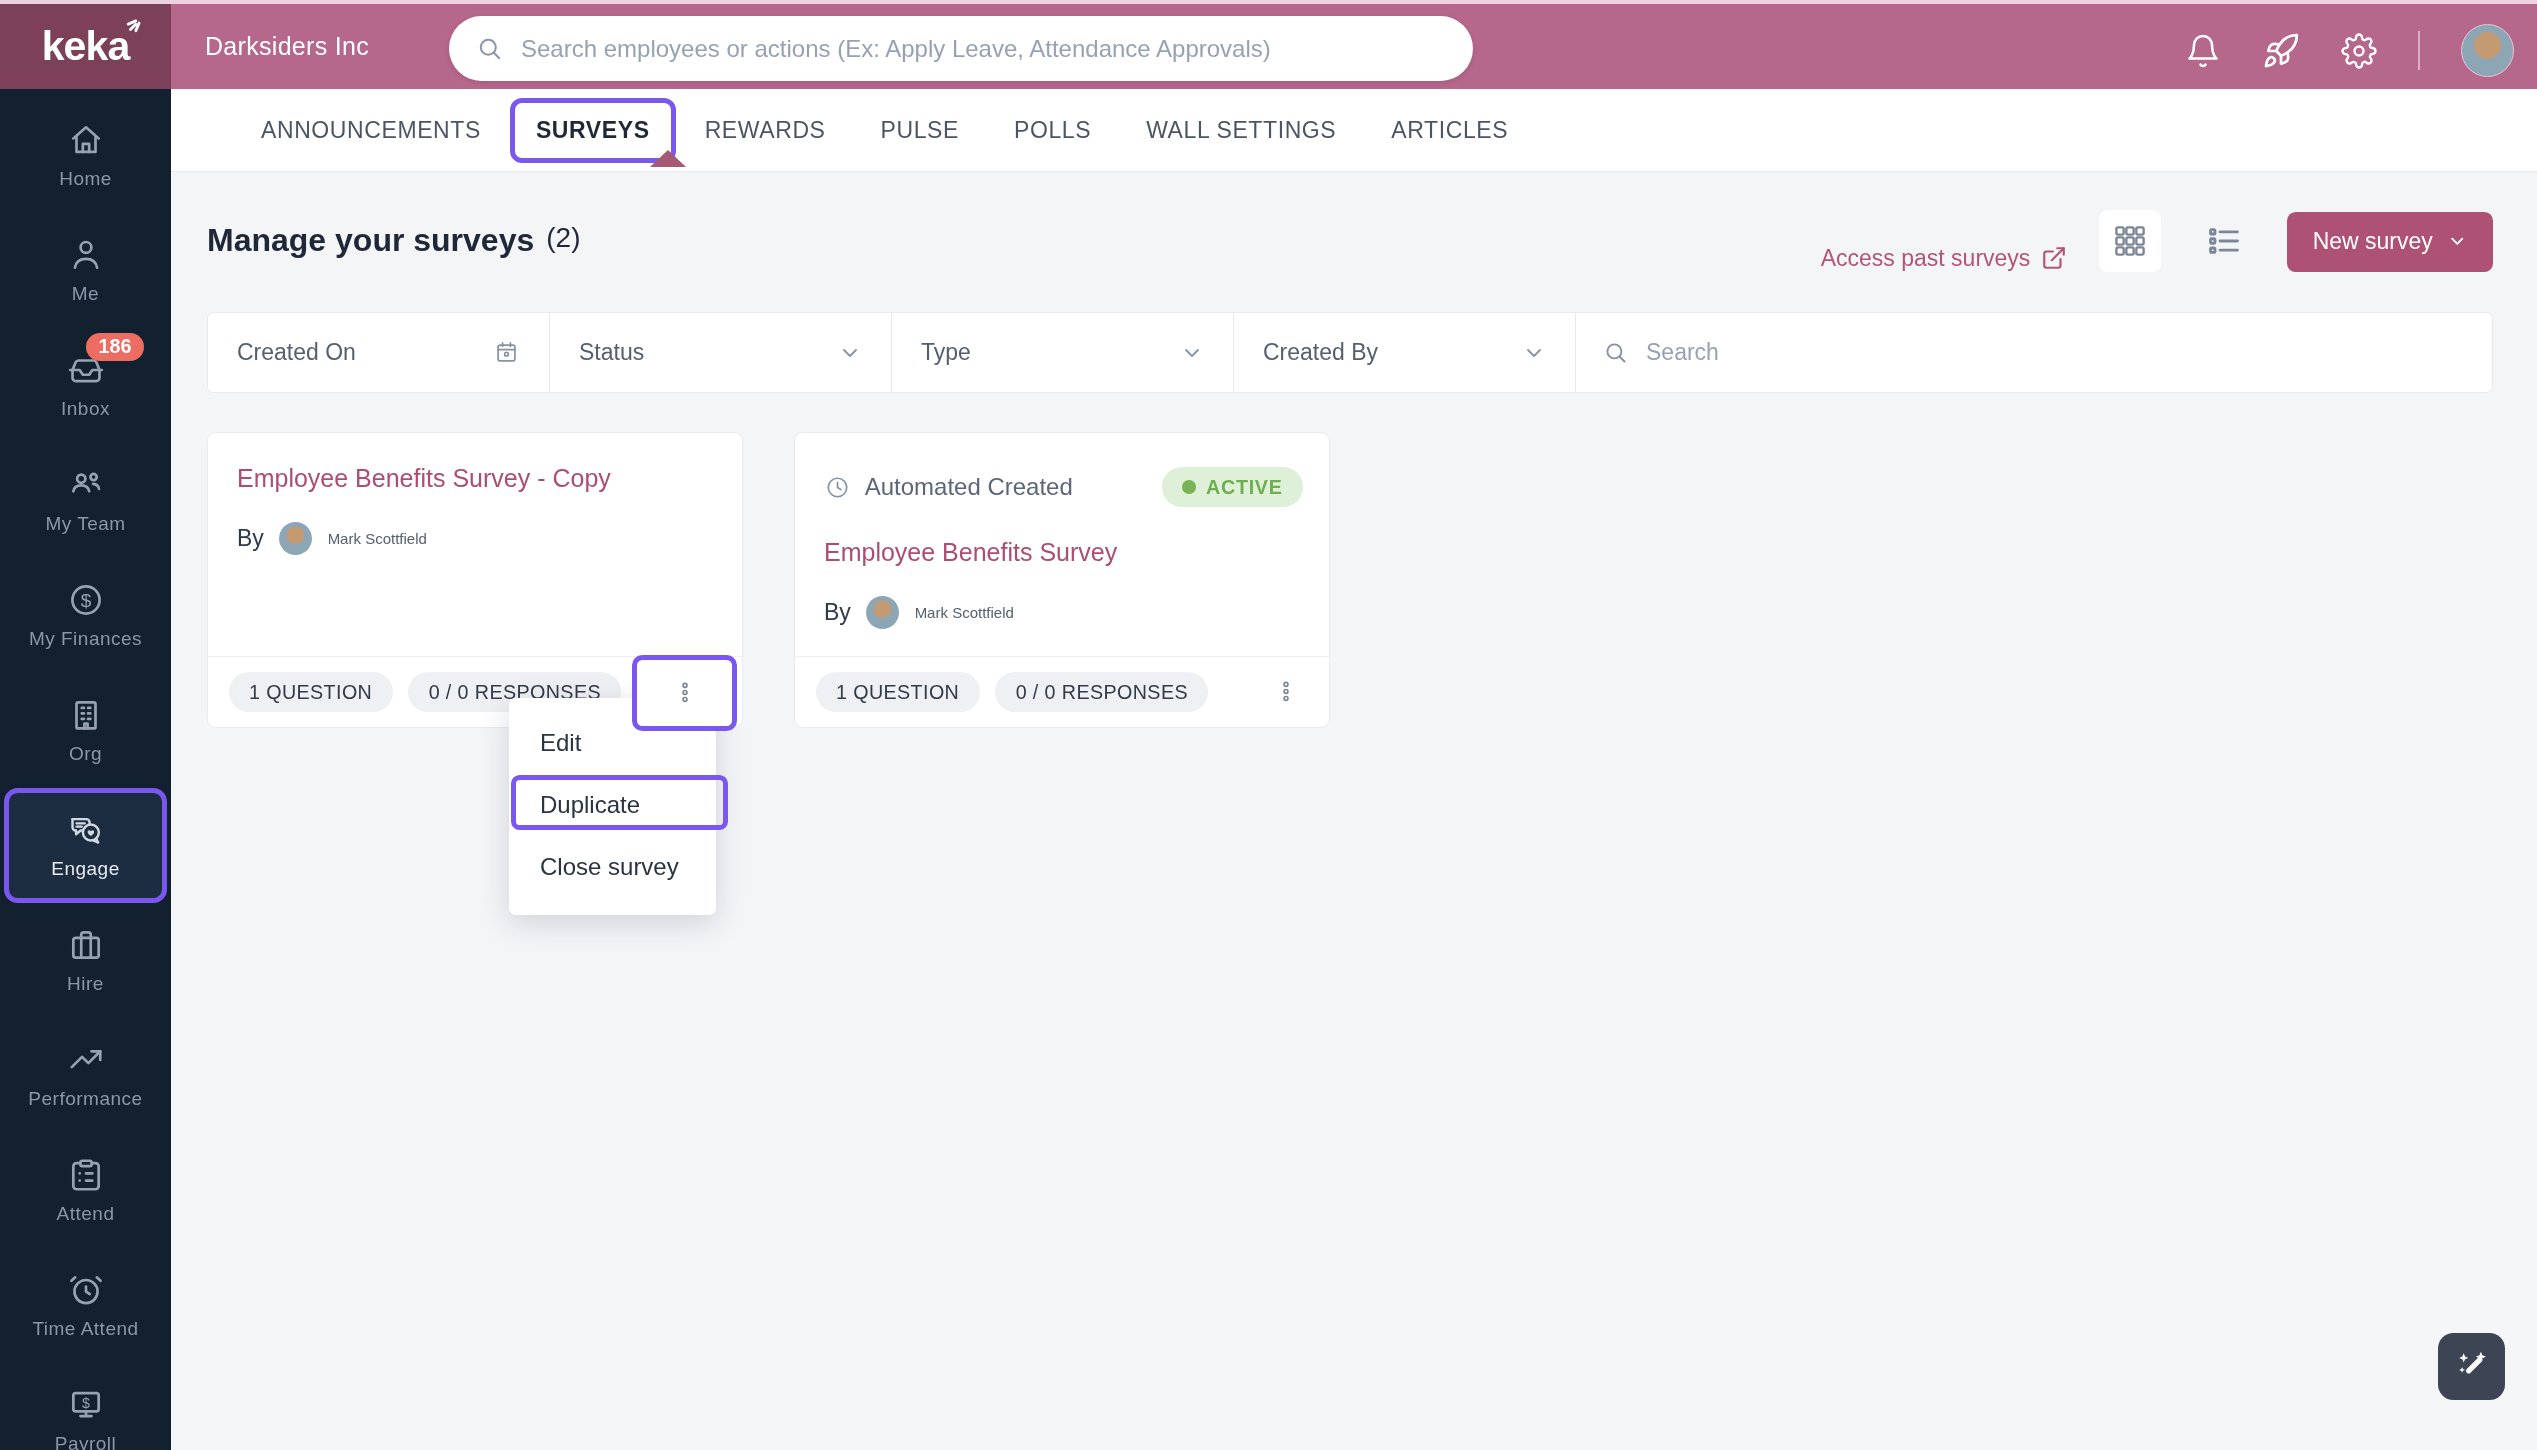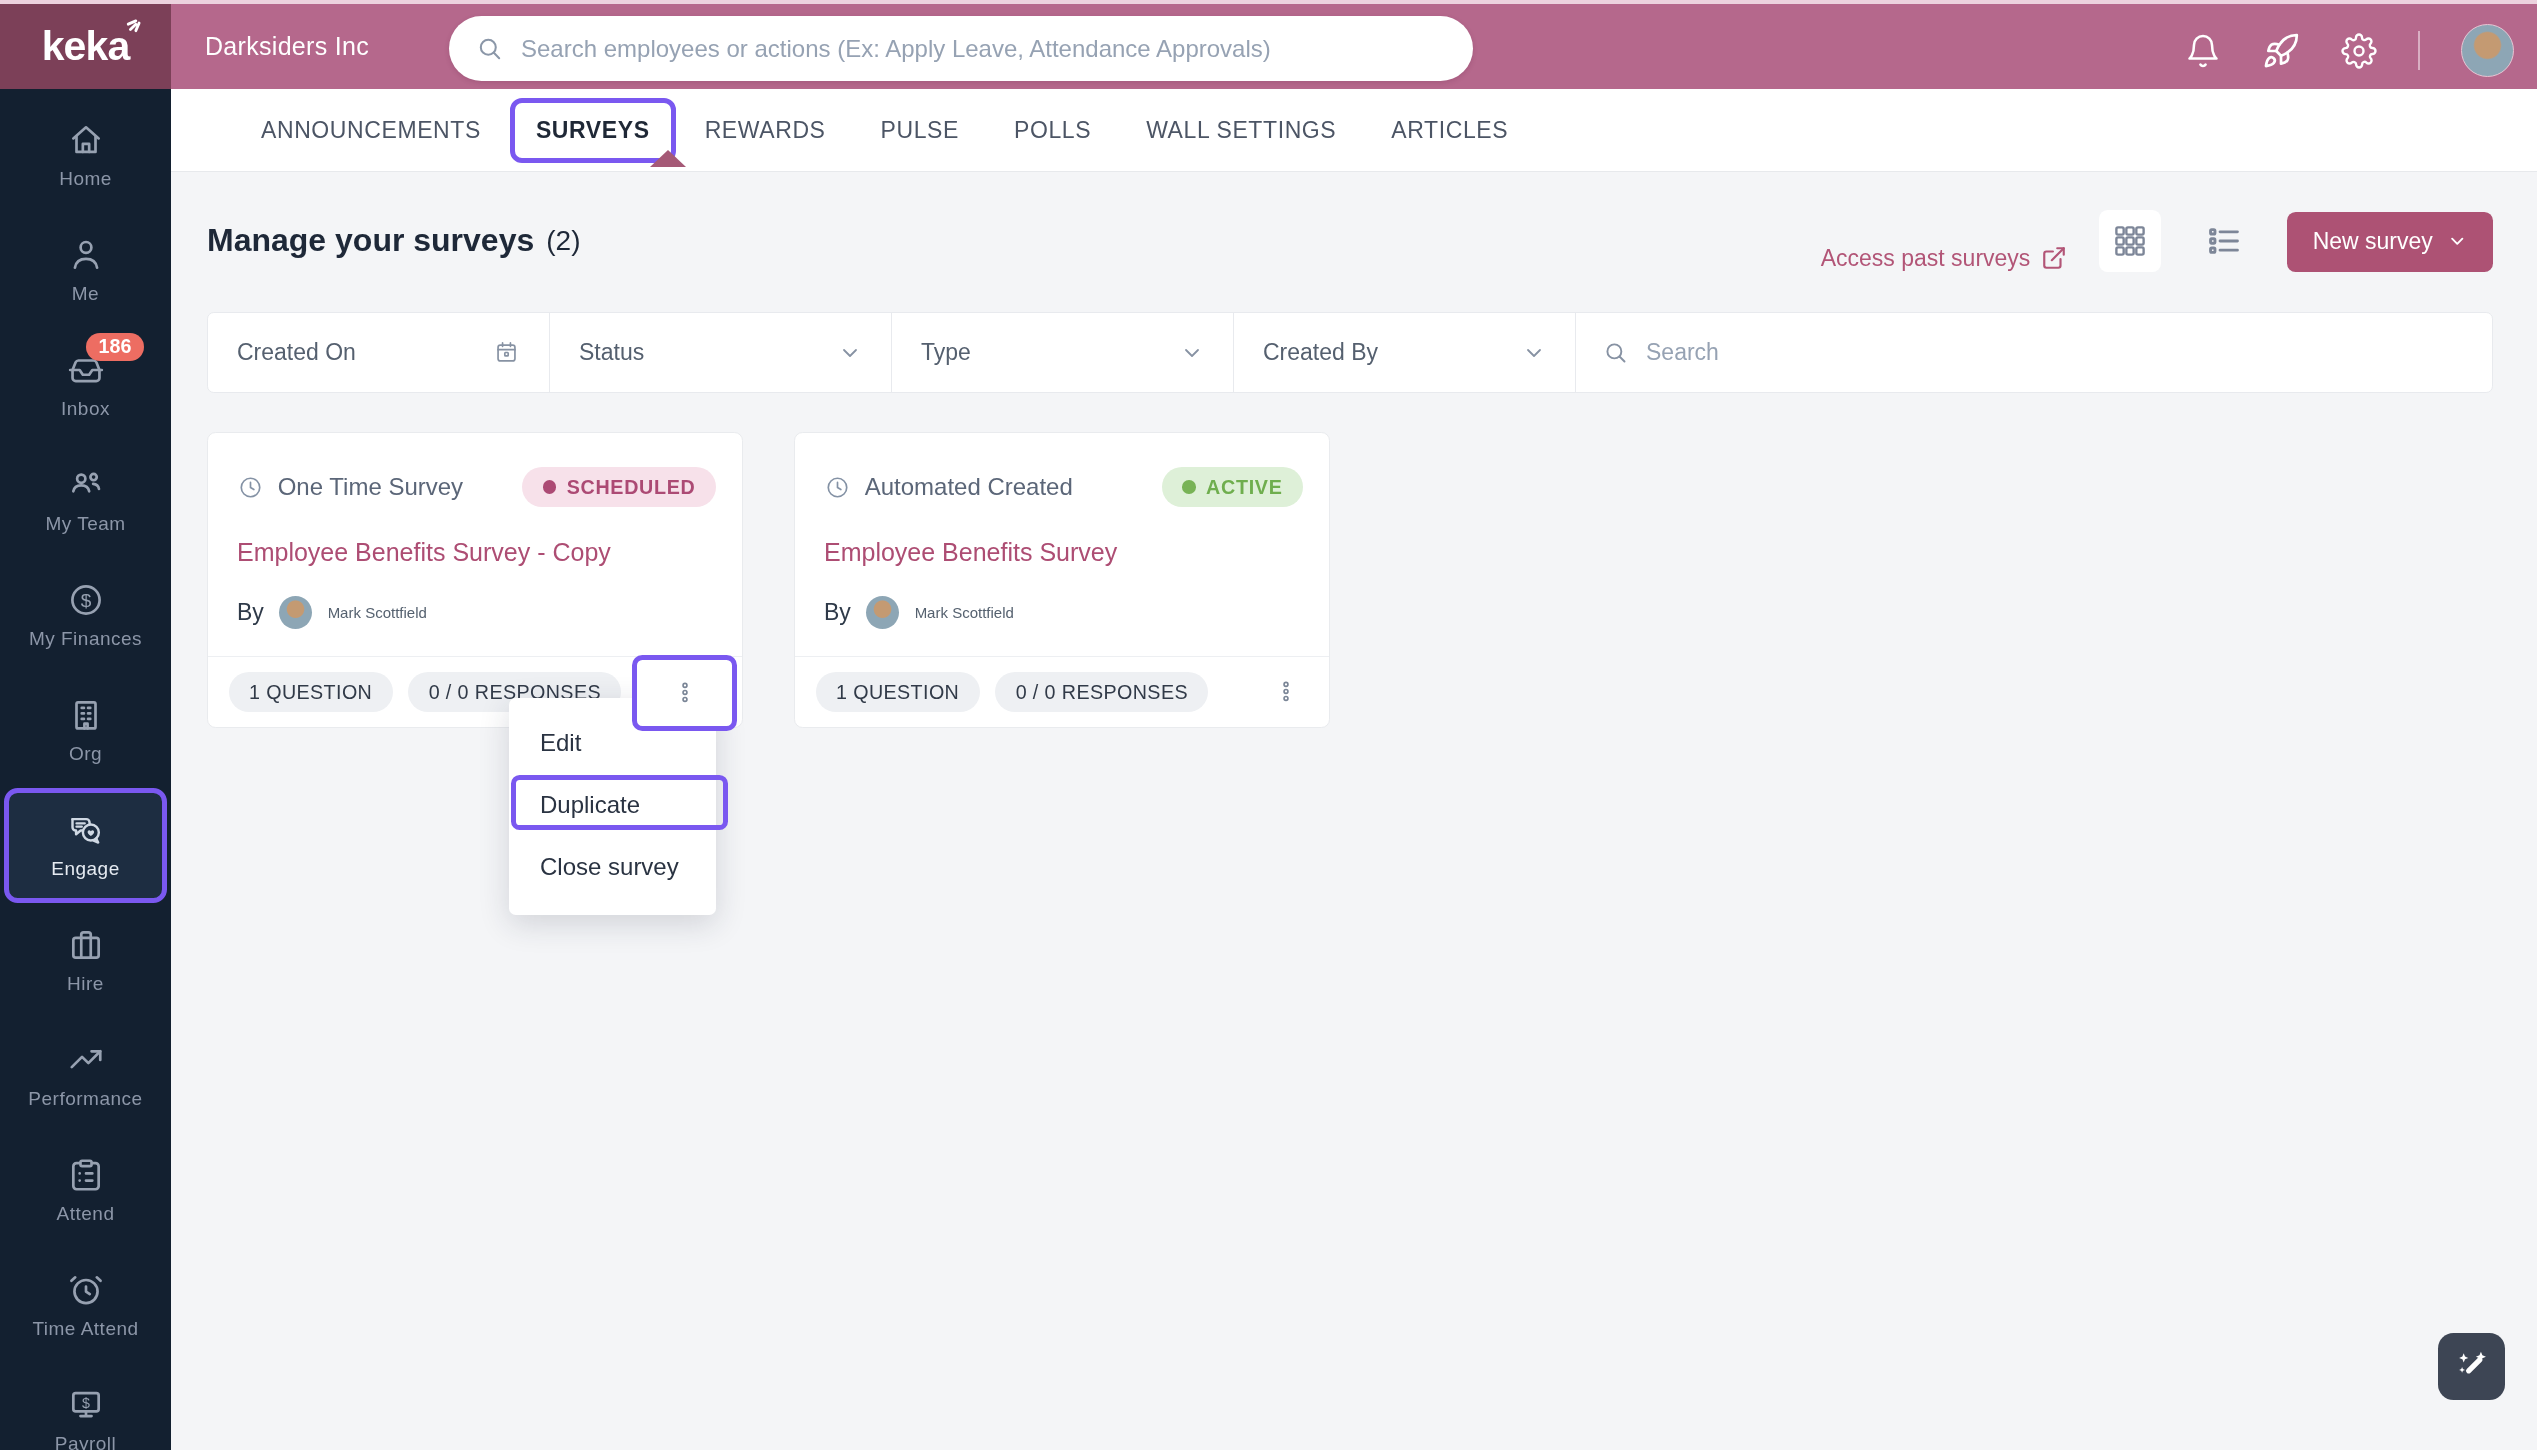--- a/index.html
+++ b/index.html
@@ -46,21 +46,21 @@
   .tab.active { color:#1f2836; font-weight:600; }
   .tab.active .tab-annotation { position:absolute; left:-26px; right:-26px; top:-19px; bottom:-19px;
             border:5.1px solid #7a58f0; border-radius:12px; pointer-events:none; }
   .tab-indicator { position:absolute; left:479px; bottom:4.3px; width:0; height:0;
             border-left:18px solid transparent; border-right:18px solid transparent; border-bottom:17px solid #a55976; }
 
   
   .content { position:absolute; top:172px; left:171px; right:0; bottom:0; background:#f4f5f7; padding:0 45px 0 36px; }
 
   .page-head { margin-top:36px; display:flex; align-items:center; justify-content:space-between; height:65px; }
-  .page-title-wrap { display:flex; align-items:center; gap:12px; color:#1e2838; }
+  .page-title-wrap { display:flex; align-items:flex-start; gap:12px; color:#1e2838; }
   .page-title { font-size:32px; font-weight:700; }
   .page-count { font-size:28px; font-weight:400; }
   .head-right { display:flex; align-items:flex-end; gap:32px; }
   .link-past { display:flex; align-items:center; gap:10.3px; color:#b25577; font-size:23px; cursor:pointer; }
   .view-btn { width:62px; height:62px; border-radius:8.6px; display:flex; align-items:center; justify-content:center;
               color:#7d8698; cursor:pointer; }
   .view-btn.active { background:#fff; }
   .btn-new { height:60px; background:#ad5274; color:#fff; border:none; border-radius:8.6px; font-size:23px;
              font-family:inherit; display:flex; align-items:center; gap:13.7px; padding:0 26px; cursor:pointer; }
 
@@ -383,33 +383,20 @@
             <circle cx="11" cy="11" r="6.2"></circle>
             <path d="M15.6 15.6 20 20"></path>
           </svg>
         <input type="text" placeholder="Search" style="">
       </div>
     </div>
 
     <div class="cards-row">
 
       <div class="survey-card">
-        <div class="card-head">
-          <span class="card-type">
-            <svg class="stroked" width="27" height="27" viewBox="0 0 24 24" style="stroke-width:1.5">
-                <circle cx="12" cy="12" r="8.2"></circle>
-                <path d="M12 7.5V12l3 1.8"></path>
-              </svg>
-            <span>One Time Survey</span>
-          </span>
-          <span class="status-pill status-scheduled">
-            <span class="dot"></span>
-            <span>SCHEDULED</span>
-          </span>
-        </div>
         <div class="card-title">Employee Benefits Survey - Copy</div>
         <div class="card-by">
           <span class="by-label">By</span>
           <span class="by-avatar"></span>
           <span class="by-name">Mark Scottfield</span>
         </div>
         <div class="card-footer">
           <span class="count-pill">1 QUESTION</span>
           <span class="count-pill">0 / 0 RESPONSES</span>
           <span class="footer-spacer"></span>

